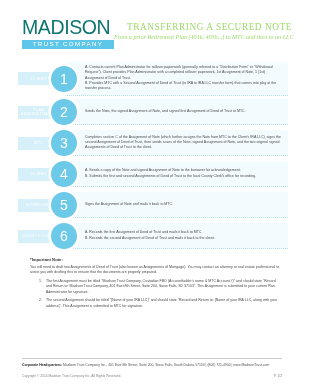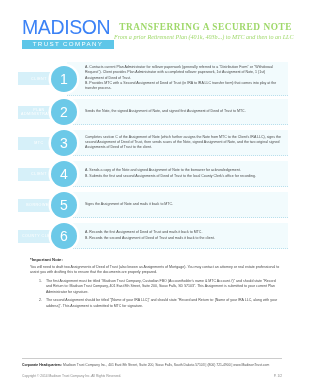--- a/index.html
+++ b/index.html
@@ -32,21 +32,21 @@
   .logo-block {
     width: 92px;
     flex: 0 0 auto;
   }
 
   .logo-word {
     font-family: "Liberation Sans", sans-serif;
     font-size: 19.5px;
     font-weight: 400;
     letter-spacing: -0.4px;
-    color: #3b82f6;
+    color: #0f766e;
     line-height: 1;
     white-space: nowrap;
   }
 
   .logo-bar {
     margin-top: 2px;
     background: #5ec6e8;
     color: #ffffff;
     font-size: 6.2px;
     letter-spacing: 1.35px;
@@ -59,21 +59,21 @@
   .title-block {
     text-align: right;
     flex: 0 0 auto;
     padding-top: 4px;
     max-width: 178px;
   }
 
   .doc-title {
     font-family: "Liberation Serif", serif;
     font-size: 9.3px;
-    font-weight: 700;
+    font-weight: 400;
     letter-spacing: 0.55px;
     color: #9fd86a;
     line-height: 1.1;
     white-space: nowrap;
   }
 
   .doc-subtitle {
     font-family: "Liberation Serif", serif;
     font-style: italic;
     font-size: 6.1px;

